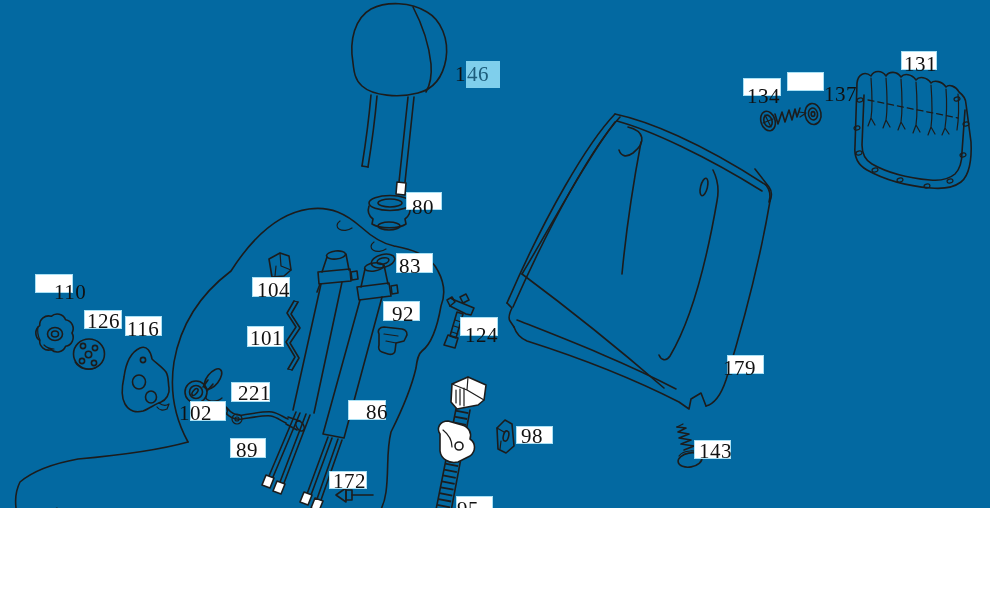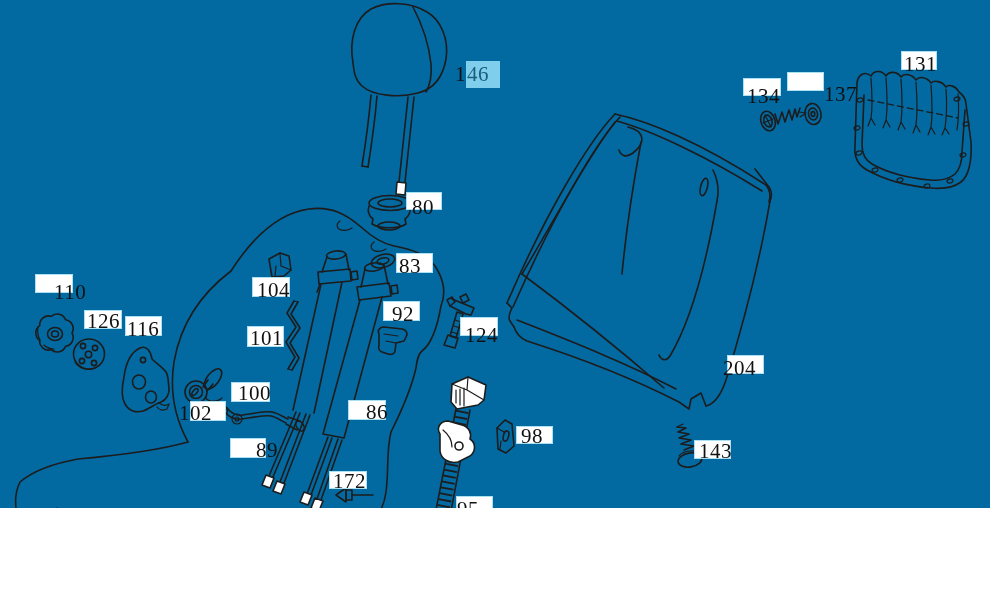--- a/index.html
+++ b/index.html
@@ -270,41 +270,41 @@
       <div class="callout-text" style="left: 399px; top: 256px;">83</div>
       <div class="callout-box" style="left: 252px; top: 277px; width: 38px; height: 20px;"></div>
       <div class="callout-text" style="left: 257px; top: 280px;">104</div>
       <div class="callout-box" style="left: 247px; top: 326px; width: 37px; height: 21px;"></div>
       <div class="callout-text" style="left: 250px; top: 328px;">101</div>
       <div class="callout-box" style="left: 383px; top: 301px; width: 37px; height: 20px;"></div>
       <div class="callout-text" style="left: 392px; top: 304px;">92</div>
       <div class="callout-box" style="left: 460px; top: 317px; width: 38px; height: 19px;"></div>
       <div class="callout-text" style="left: 465px; top: 325px;">124</div>
       <div class="callout-box" style="left: 231px; top: 382px; width: 39px; height: 20px;"></div>
-      <div class="callout-text" style="left: 238px; top: 383px;">100</div>
+      <div class="callout-text" style="left: 238px; top: 383px;">221</div>
       <div class="callout-box" style="left: 348px; top: 400px; width: 38px; height: 20px;"></div>
       <div class="callout-text" style="left: 350px; top: 402px; padding-left: 16px;">86</div>
       <div class="callout-box" style="left: 230px; top: 438px; width: 36px; height: 20px;"></div>
-      <div class="callout-text" style="left: 236px; top: 440px; margin-left: 20px;">89</div>
+      <div class="callout-text" style="left: 236px; top: 440px;">89</div>
       <div class="callout-box" style="left: 329px; top: 471px; width: 38px; height: 18px;"></div>
       <div class="callout-text" style="left: 333px; top: 471px;">172</div>
       <div class="callout-box" style="left: 456px; top: 496px; width: 37px; height: 19px;"></div>
       <div class="callout-text" style="left: 457px; top: 499px;">95</div>
       <div class="callout-box" style="left: 516px; top: 426px; width: 37px; height: 18px;"></div>
       <div class="callout-text" style="left: 521px; top: 426px;">98</div>
       <div class="callout-box" style="left: 35px; top: 274px; width: 38px; height: 19px;"></div>
       <div class="callout-text" style="left: 46px; top: 282px; margin-left: 8px;">110</div>
       <div class="callout-box" style="left: 84px; top: 310px; width: 38px; height: 19px;"></div>
       <div class="callout-text" style="left: 87px; top: 311px;">126</div>
       <div class="callout-box" style="left: 125px; top: 316px; width: 37px; height: 20px;"></div>
       <div class="callout-text" style="left: 127px; top: 319px;">116</div>
       <div class="callout-box" style="left: 190px; top: 401px; width: 36px; height: 20px;"></div>
       <div class="callout-text" style="left: 179px; top: 403px;">102</div>
       <div class="callout-box" style="left: 727px; top: 355px; width: 37px; height: 19px;"></div>
-      <div class="callout-text" style="left: 723px; top: 358px;">204</div>
+      <div class="callout-text" style="left: 723px; top: 358px;">179</div>
       <div class="callout-box" style="left: 694px; top: 440px; width: 37px; height: 19px;"></div>
       <div class="callout-text" style="left: 699px; top: 441px;">143</div>
       <div class="callout-box" style="left: 743px; top: 78px; width: 38px; height: 18px;"></div>
       <div class="callout-text" style="left: 747px; top: 86px;">134</div>
       <div class="callout-box" style="left: 787px; top: 72px; width: 37px; height: 19px;"></div>
       <div class="callout-text" style="left: 788px; top: 84px; margin-left: 36px;">137</div>
       <div class="callout-box" style="left: 901px; top: 51px; width: 36px; height: 19px;"></div>
       <div class="callout-text" style="left: 904px; top: 54px;">131</div>
     </div>
 

